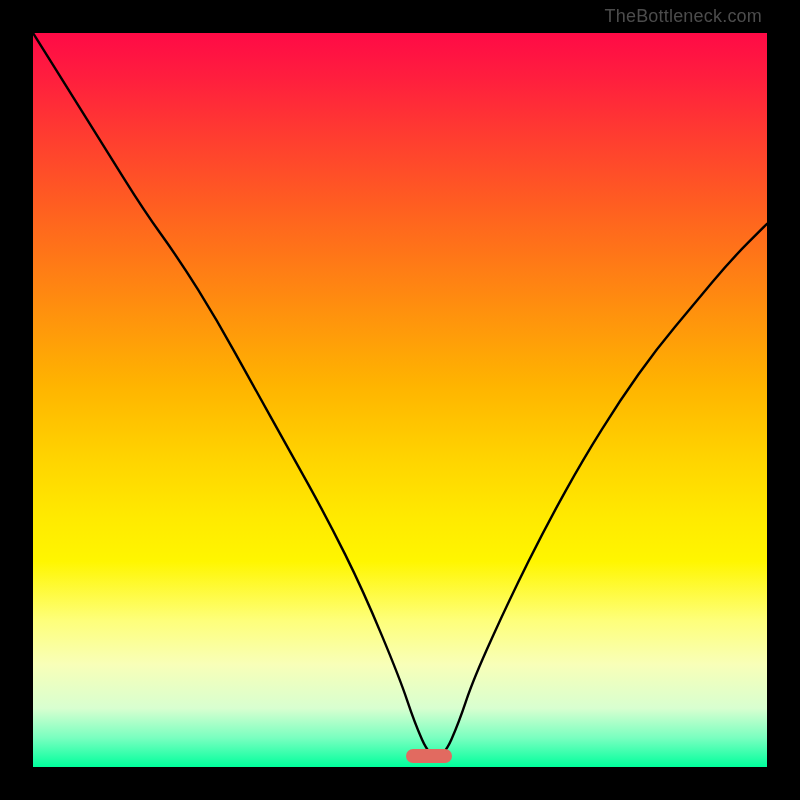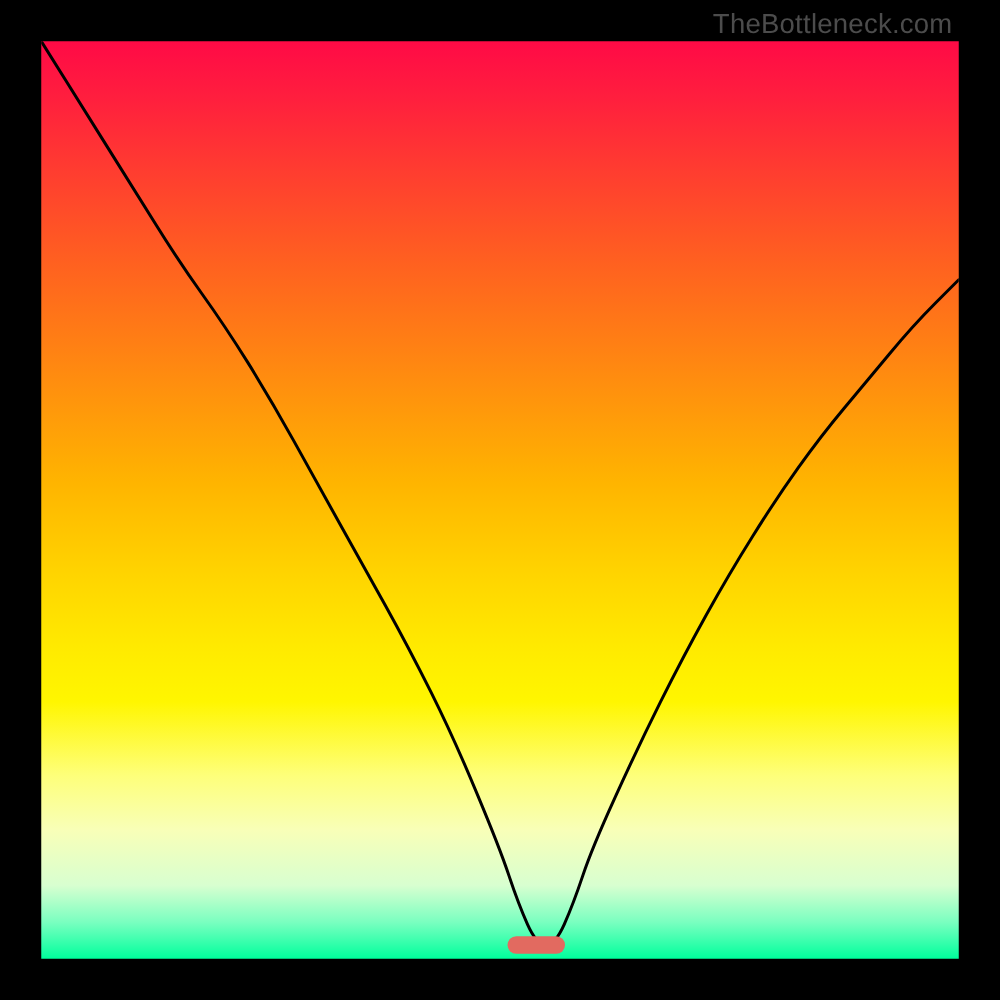--- a/index.html
+++ b/index.html
@@ -37,21 +37,21 @@
       #d8ffd0 92%,
       #7affc0 96%,
       #00ff9c 100%
     );
   }
   .watermark {
     position: absolute;
     top: 6px;
     right: 38px;
     font-family: Arial, Helvetica, sans-serif;
-    font-size: 22px;
+    font-size: 18px;
     color: #4c4c4c;
     letter-spacing: 0.2px;
     user-select: none;
   }
   .curve-svg {
     position: absolute;
     inset: 0;
     width: 734px;
     height: 734px;
   }

